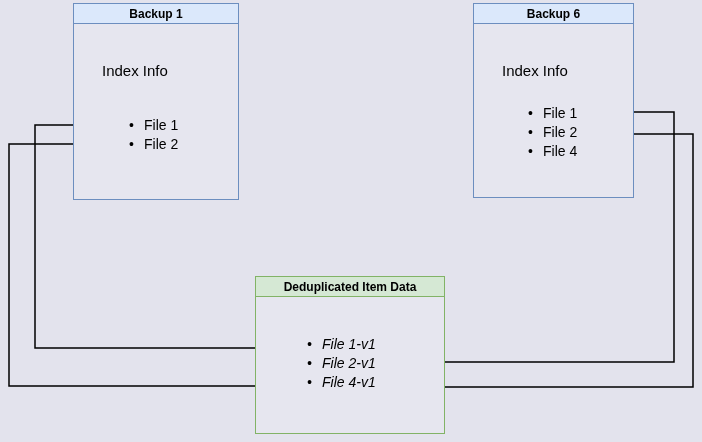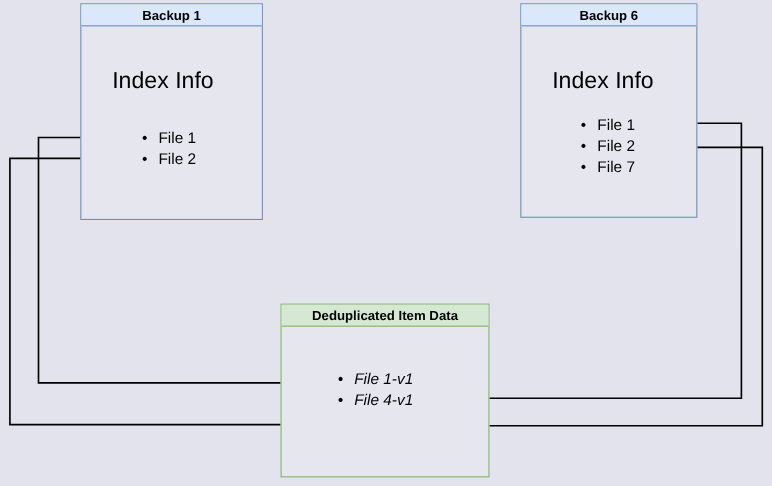--- a/index.html
+++ b/index.html
@@ -32,21 +32,21 @@
     line-height: 20px;
     text-align: center;
     font-size: 12px;
     font-weight: bold;
     color: #000;
   }
   .box.blue  .box-title { background: var(--blue-header, #dbe8fb); border-bottom: 1px solid var(--blue-border, #6c8ebf); }
   .box.green .box-title { background: var(--green-header, #d5e8d4); border-bottom: 1px solid var(--green-border, #82b366); }
   .box-subtitle {
     position: absolute;
-    font-size: 21px;
+    font-size: 15px;
     color: #000;
     white-space: nowrap;
   }
   ul.items {
     position: absolute;
     list-style: none;
   }
   ul.items li {
     font-size: 14px;
     line-height: 19px;
@@ -96,25 +96,26 @@
       <li>File 2</li>
     </ul>
   </div>
 
   <div class="box blue" id="backup2">
     <div class="box-title">Backup 6</div>
     <div class="box-subtitle">Index Info</div>
     <ul class="items">
       <li>File 1</li>
       <li>File 2</li>
-      <li>File 7</li>
+      <li>File 4</li>
     </ul>
   </div>
 
   <div class="box green" id="dedup">
     <div class="box-title">Deduplicated Item Data</div>
     <ul class="items">
       <li>File 1-v1</li>
+      <li>File 2-v1</li>
       <li>File 4-v1</li>
     </ul>
   </div>
 
 </div>
 
 </body></html>

